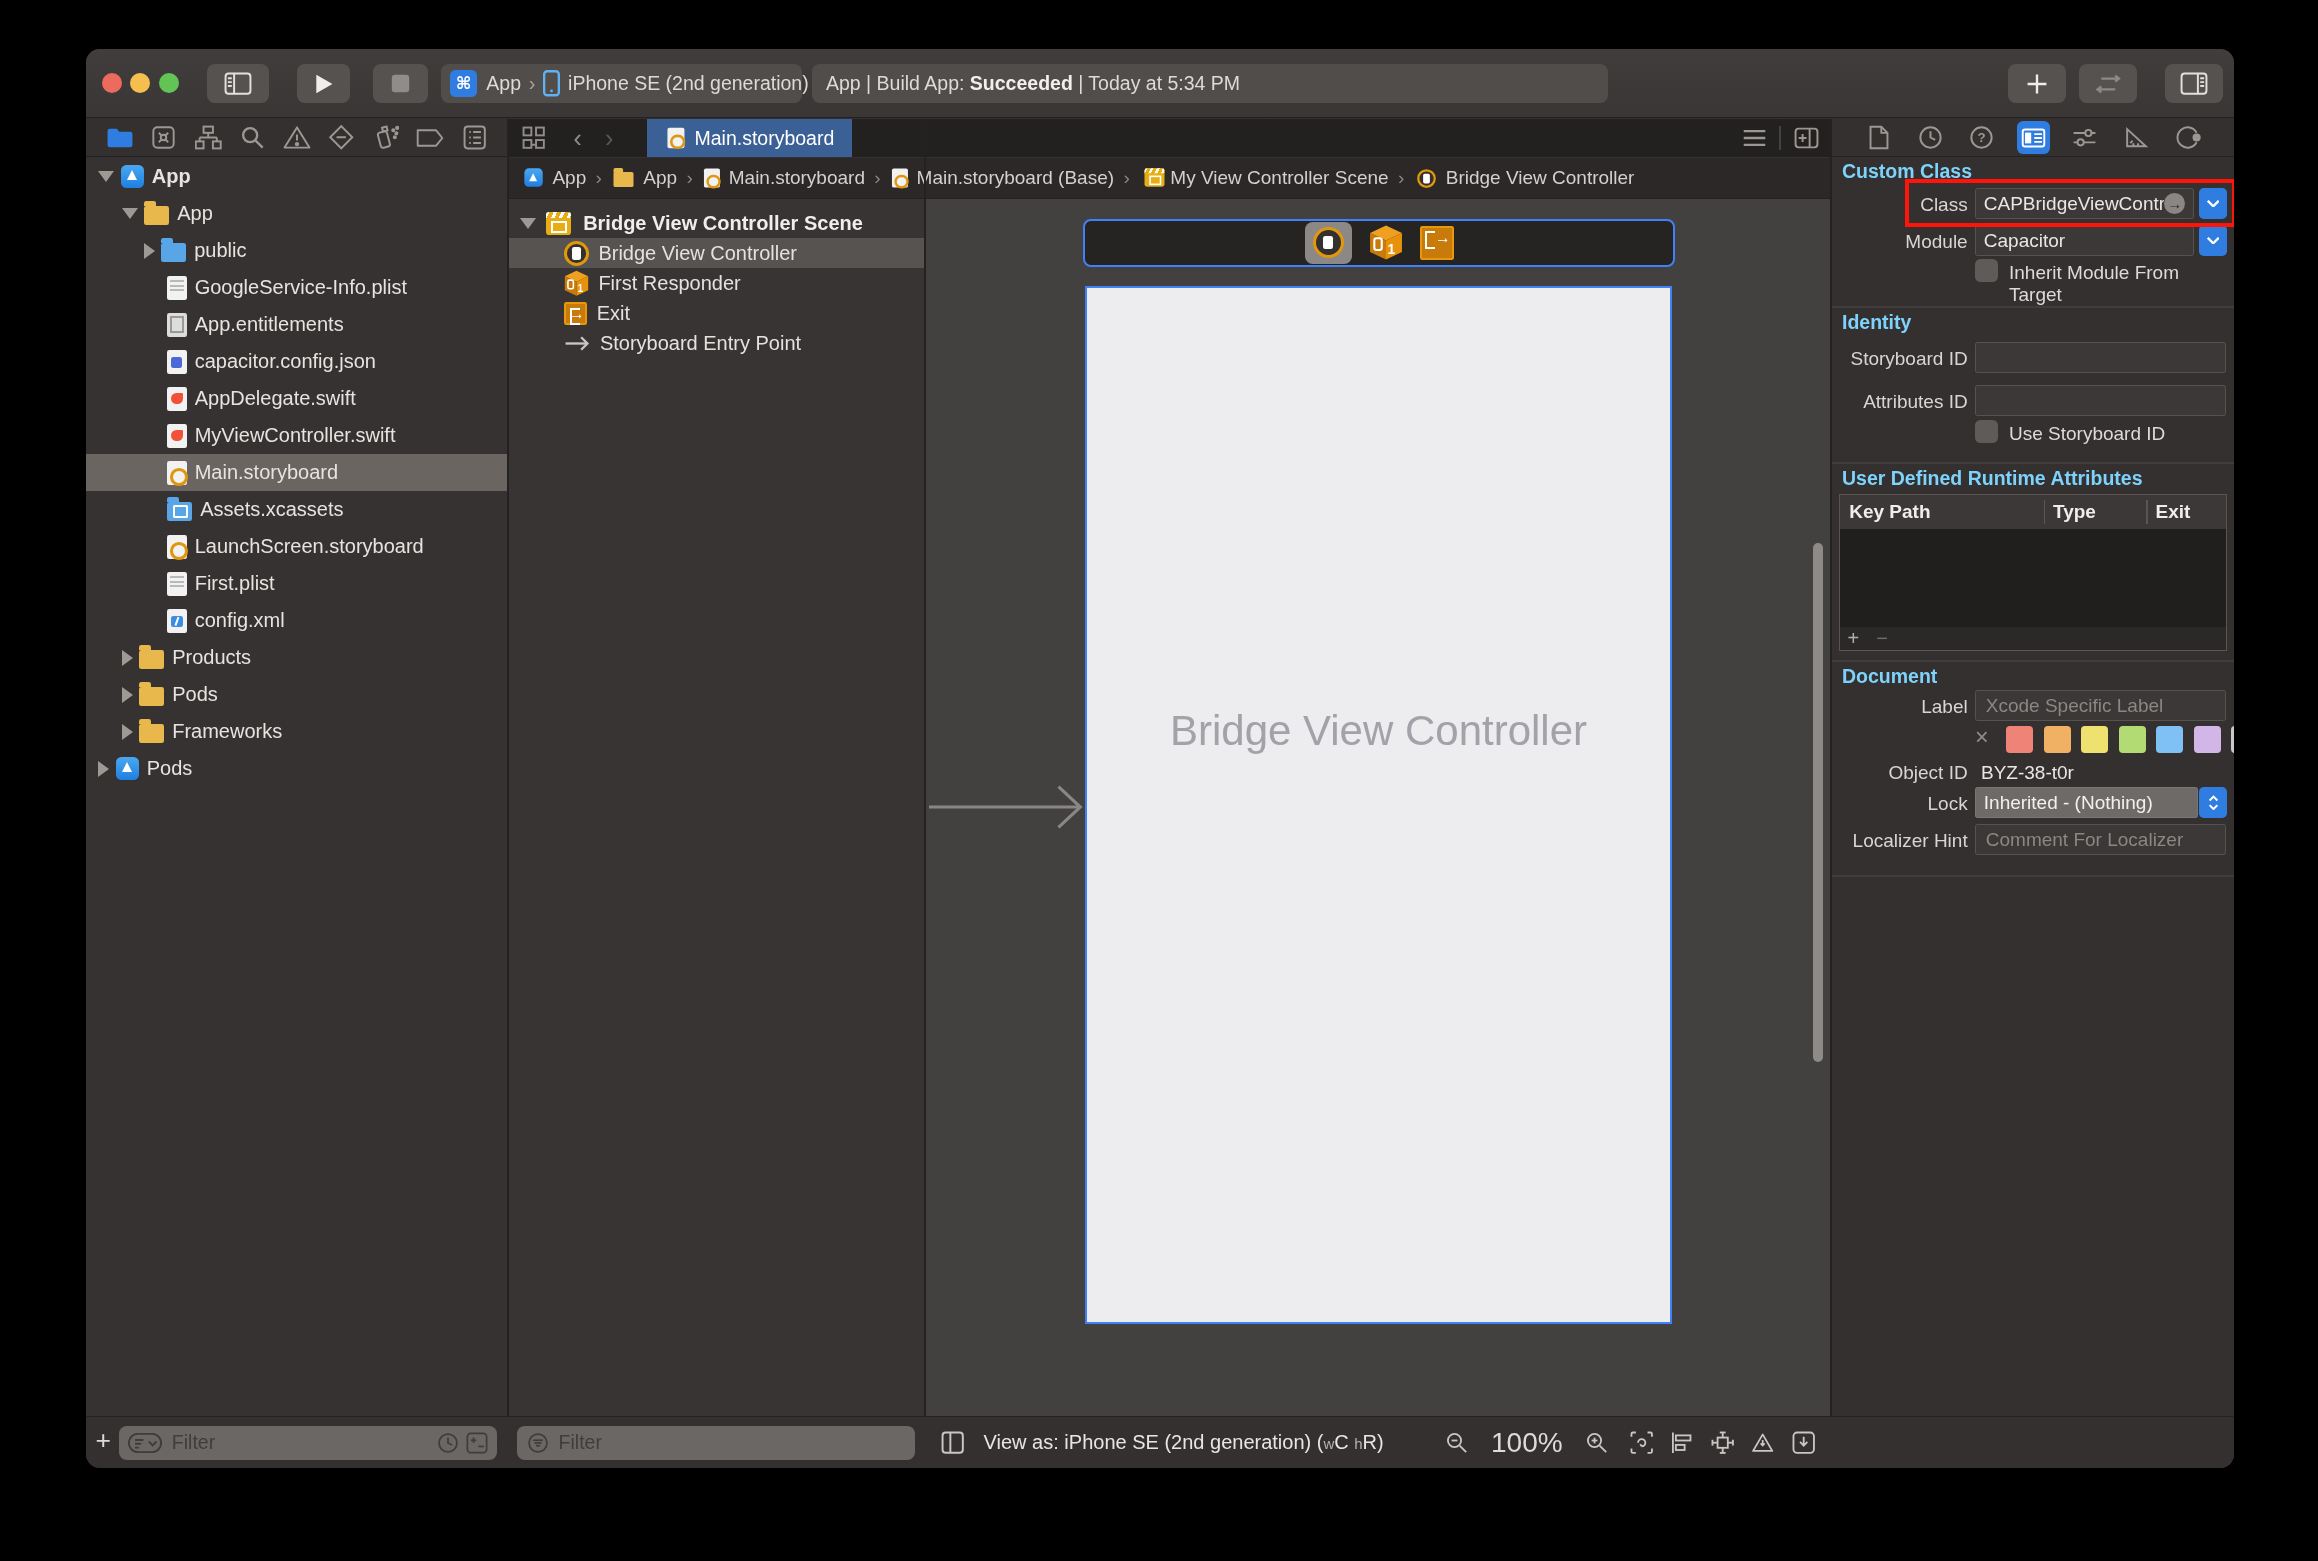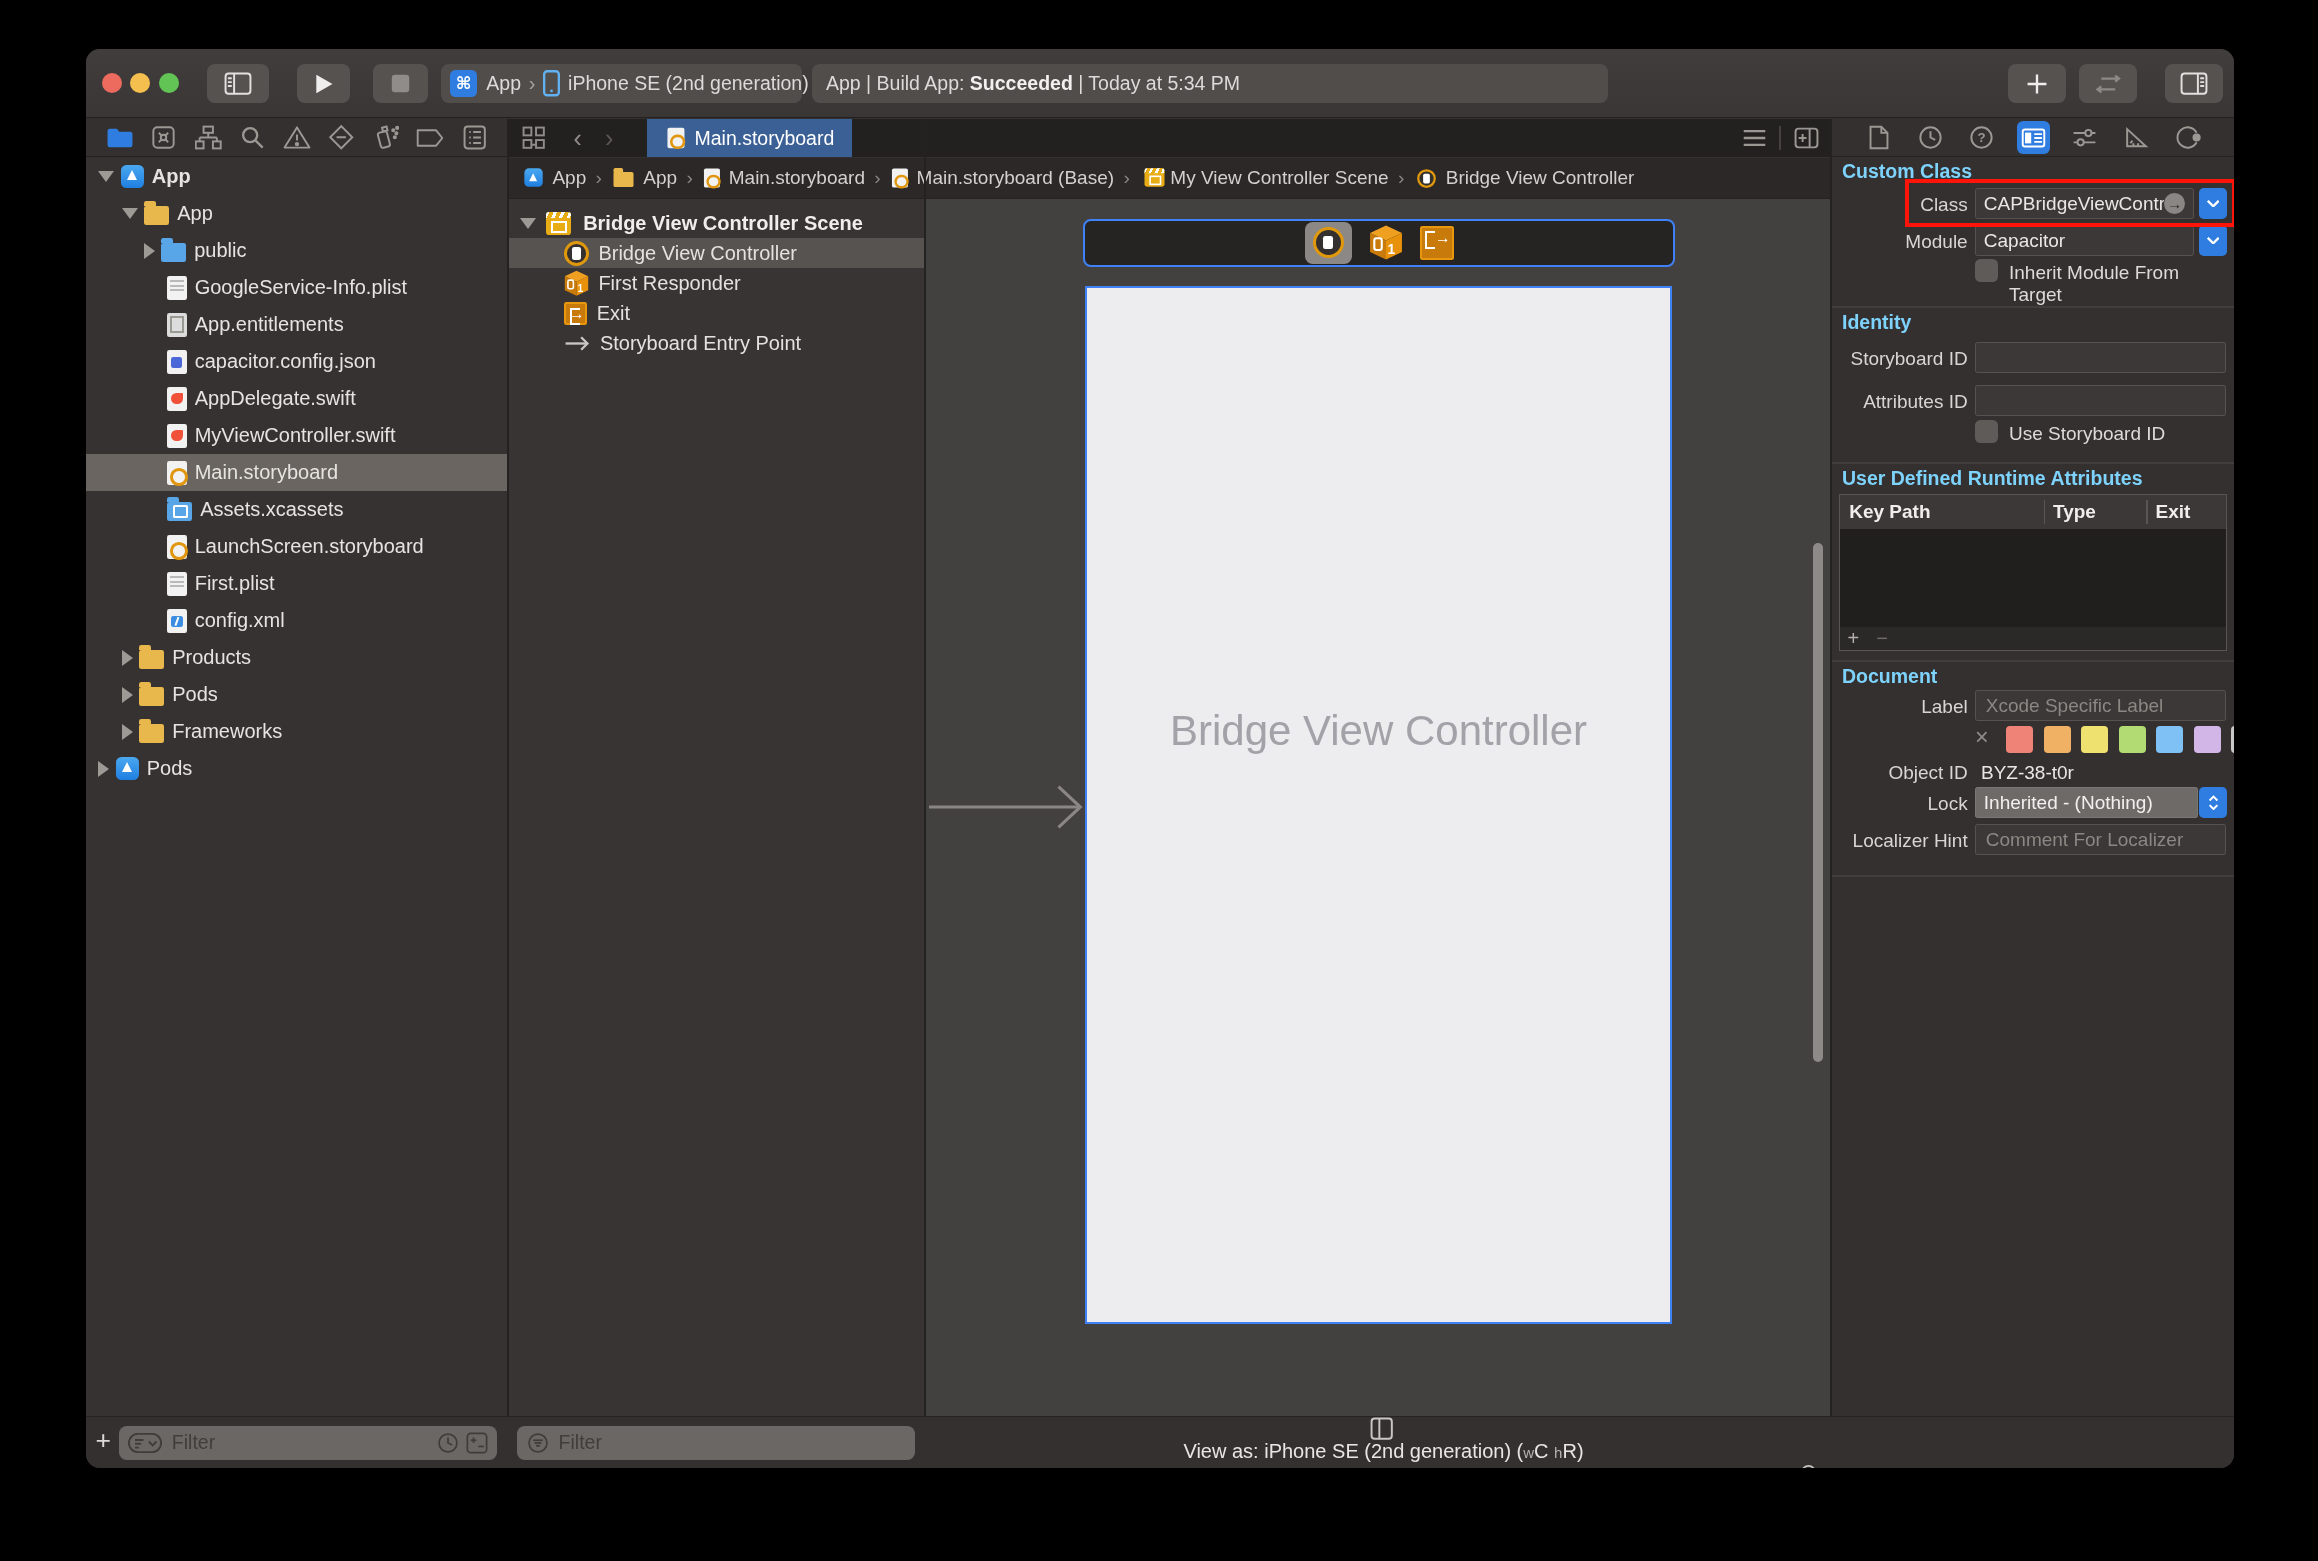--- a/index.html
+++ b/index.html
@@ -99,21 +99,21 @@
   .deviceview{position:absolute;left:160px;top:87px;width:587px;height:1038px;background:#ededef;
     border:2.3px solid #3f82f7;display:flex;align-items:center;justify-content:center;}
   .vc-title{color:#a2a2a8;font-size:42px;font-weight:500;margin-top:-148px;}
   .entryarrow{position:absolute;left:3.9px;top:583px;color:#8a8683;}
   .canvas-scroll{position:absolute;right:7.8px;top:344px;width:10px;height:519px;background:#8e8a88;border-radius:5.5px;}
   
   .bottombar{position:absolute;bottom:0;height:52px;background:#343030;border-top:1.6px solid #262323;
     display:flex;align-items:center;color:#a5a19d;z-index:6;}
   .bb-nav{left:0;width:422px;}
   .bb-outline{left:422px;width:418px;}
-  .bb-canvas{left:839px;width:906px;flex-direction:column;}
+  .bb-canvas{left:839px;width:906px;}
   .bb-ins{left:1745px;width:404px;}
   .plus-glyph{font-size:26.5px;color:#dcdad8;margin:0 7.8px 3.1px 9.4px;}
   .filterpill{height:34px;background:#6b6764;border-radius:7.8px;display:flex;align-items:center;
     color:#3c3936;padding:0 9.4px;flex:1;margin-right:11px;}
   .filterpill input{background:transparent;border:none;outline:none;font-size:19.5px;color:#36332f;width:78px;flex:1;}
   .filterpill input::placeholder{color:#413d3a;}
   .viewas{font-size:20px;color:#e8e6e4;white-space:nowrap;}
   .trait-small{font-size:15px;color:#b5b2af;}
   .zoomlvl{font-size:28px;color:#dddbd9;margin:4px 14px;}
   .cbico{color:#c9c6c3;margin:0 8.6px;display:flex;align-items:center;}

